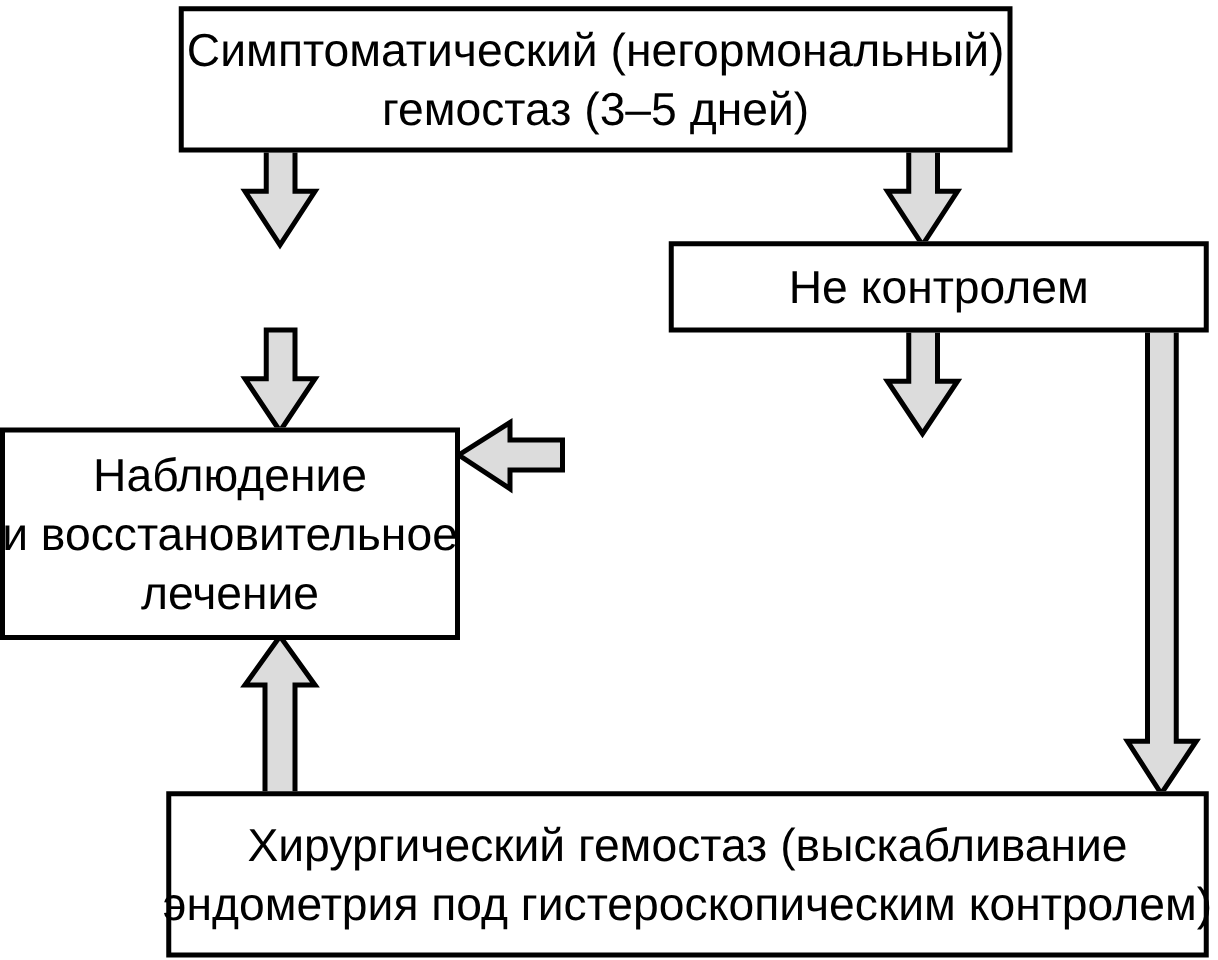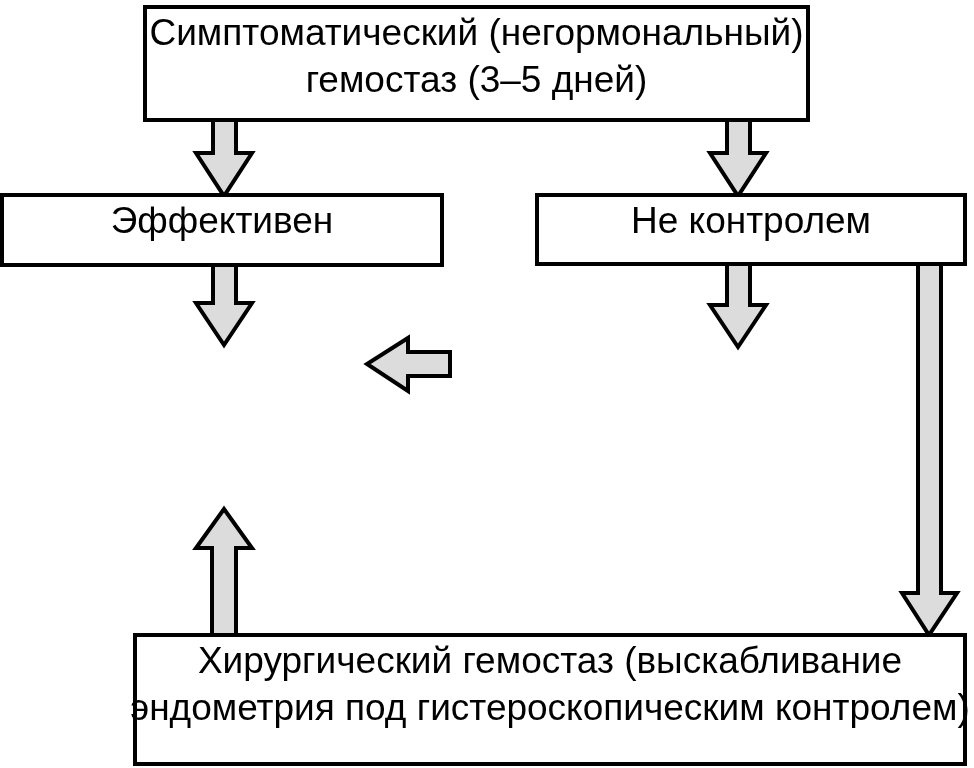--- a/index.html
+++ b/index.html
@@ -27,21 +27,21 @@
     stroke-width: 4;
     stroke-miterlimit: 10;
   }
   .box {
     position: absolute;
     z-index: 2;
     box-sizing: border-box;
     background: var(--box-bg, #ffffff);
     border: 4px solid var(--outline, #000000);
     display: flex;
-    align-items: flex-start;
+    align-items: center;
     justify-content: center;
     text-align: center;
     color: var(--text, #000000);
     font-size: 37px;
     line-height: 47px;
     white-space: pre;
   }
   .b-symptomatic   { left: 143px; top: 5px;   width: 667px; height: 117px; }
   .b-effective     { left: 0px;   top: 193px; width: 444px; height: 74px;  }
   .b-not-effective { left: 535px; top: 193px; width: 432px; height: 73px;  }
@@ -62,28 +62,30 @@
     <polygon class="arrow" points="450,352 408,352 408,338 367,364 408,391 408,376 450,376"></polygon>
     <polygon class="arrow" points="918,264 941,264 941,593 957,593 929,635 902,593 918,593"></polygon>
     <polygon class="arrow" points="212,637 212,548 196,548 224,509 252,548 236,548 236,637"></polygon>
   </svg>
 
   <div class="box b-symptomatic">
     <span>Симптоматический (негормональный)
 гемостаз (3–5 дней)</span>
   </div>
 
-  <div class="box b-effective">
-    <span>Эффективен</span>
-  </div>
 
   <div class="box b-not-effective">
     <span>Не контролем</span>
   </div>
 
+  <div class="box b-observation">
+    <span>Наблюдение
+и восстановительное
+лечение</span>
+  </div>
 
 
   <div class="box b-surgical">
     <span>Хирургический гемостаз (выскабливание
 эндометрия под гистероскопическим контролем)</span>
   </div>
 
 </div>
 
 </body></html>

